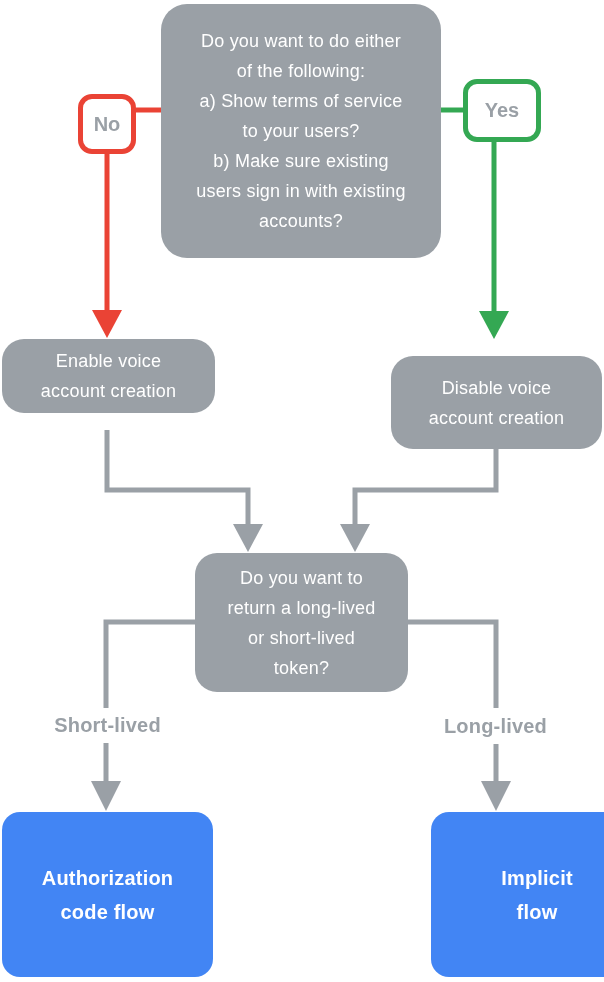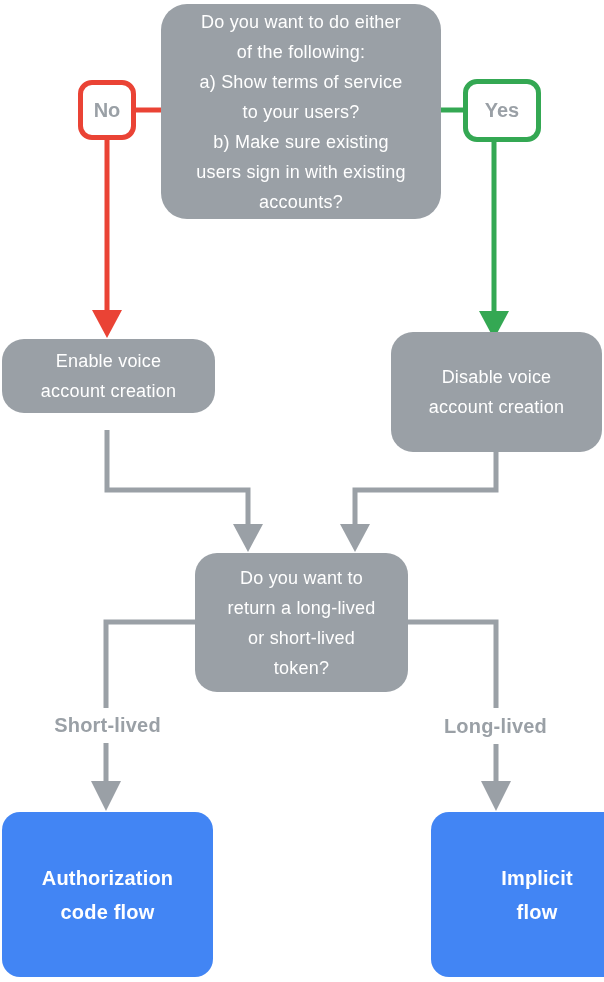--- a/index.html
+++ b/index.html
@@ -49,34 +49,34 @@
     font-size:20px;line-height:34px;
     font-weight:700;
     letter-spacing:.2px;
   }
   .decision-badge{
     background:#FFFFFF;
     color:var(--label-text-gray);
     border-radius:14px;
     font-size:20px;font-weight:600;
   }
-  .decision-badge.no{border:5px solid var(--red);}
+  .decision-badge.no{border:5px solid var(--red);margin-top:14px;}
   .decision-badge.yes{border:5px solid var(--green);}
   .edge-label{
     background:#FFFFFF;
     color:var(--label-text-gray);
     font-size:20px;font-weight:700;
     letter-spacing:.2px;
   }
 
-  .q1{left:161px;top:4px;width:280px;height:215px;border-radius:26px;}
+  .q1{left:161px;top:4px;width:280px;height:254px;border-radius:26px;}
   .badge-no{left:78px;top:80px;width:58px;height:60px;}
   .badge-yes{left:463px;top:79px;width:78px;height:63px;}
   .enable{left:2px;top:339px;width:213px;height:74px;}
-  .disable{left:391px;top:332px;width:211px;height:120px;}
+  .disable{left:391px;top:356px;width:211px;height:93px;}
   .q2{left:195px;top:553px;width:213px;height:139px;}
   .short-label{left:23px;top:708px;width:169px;height:35px;}
   .long-label{left:411px;top:708px;width:169px;height:36px;}
   .auth{left:2px;top:812px;width:211px;height:165px;}
   .implicit{left:389px;top:812px;width:212px;height:165px;margin-left:42px;}
 </style>
 </head>
 <body>
 
 <div class="canvas">

